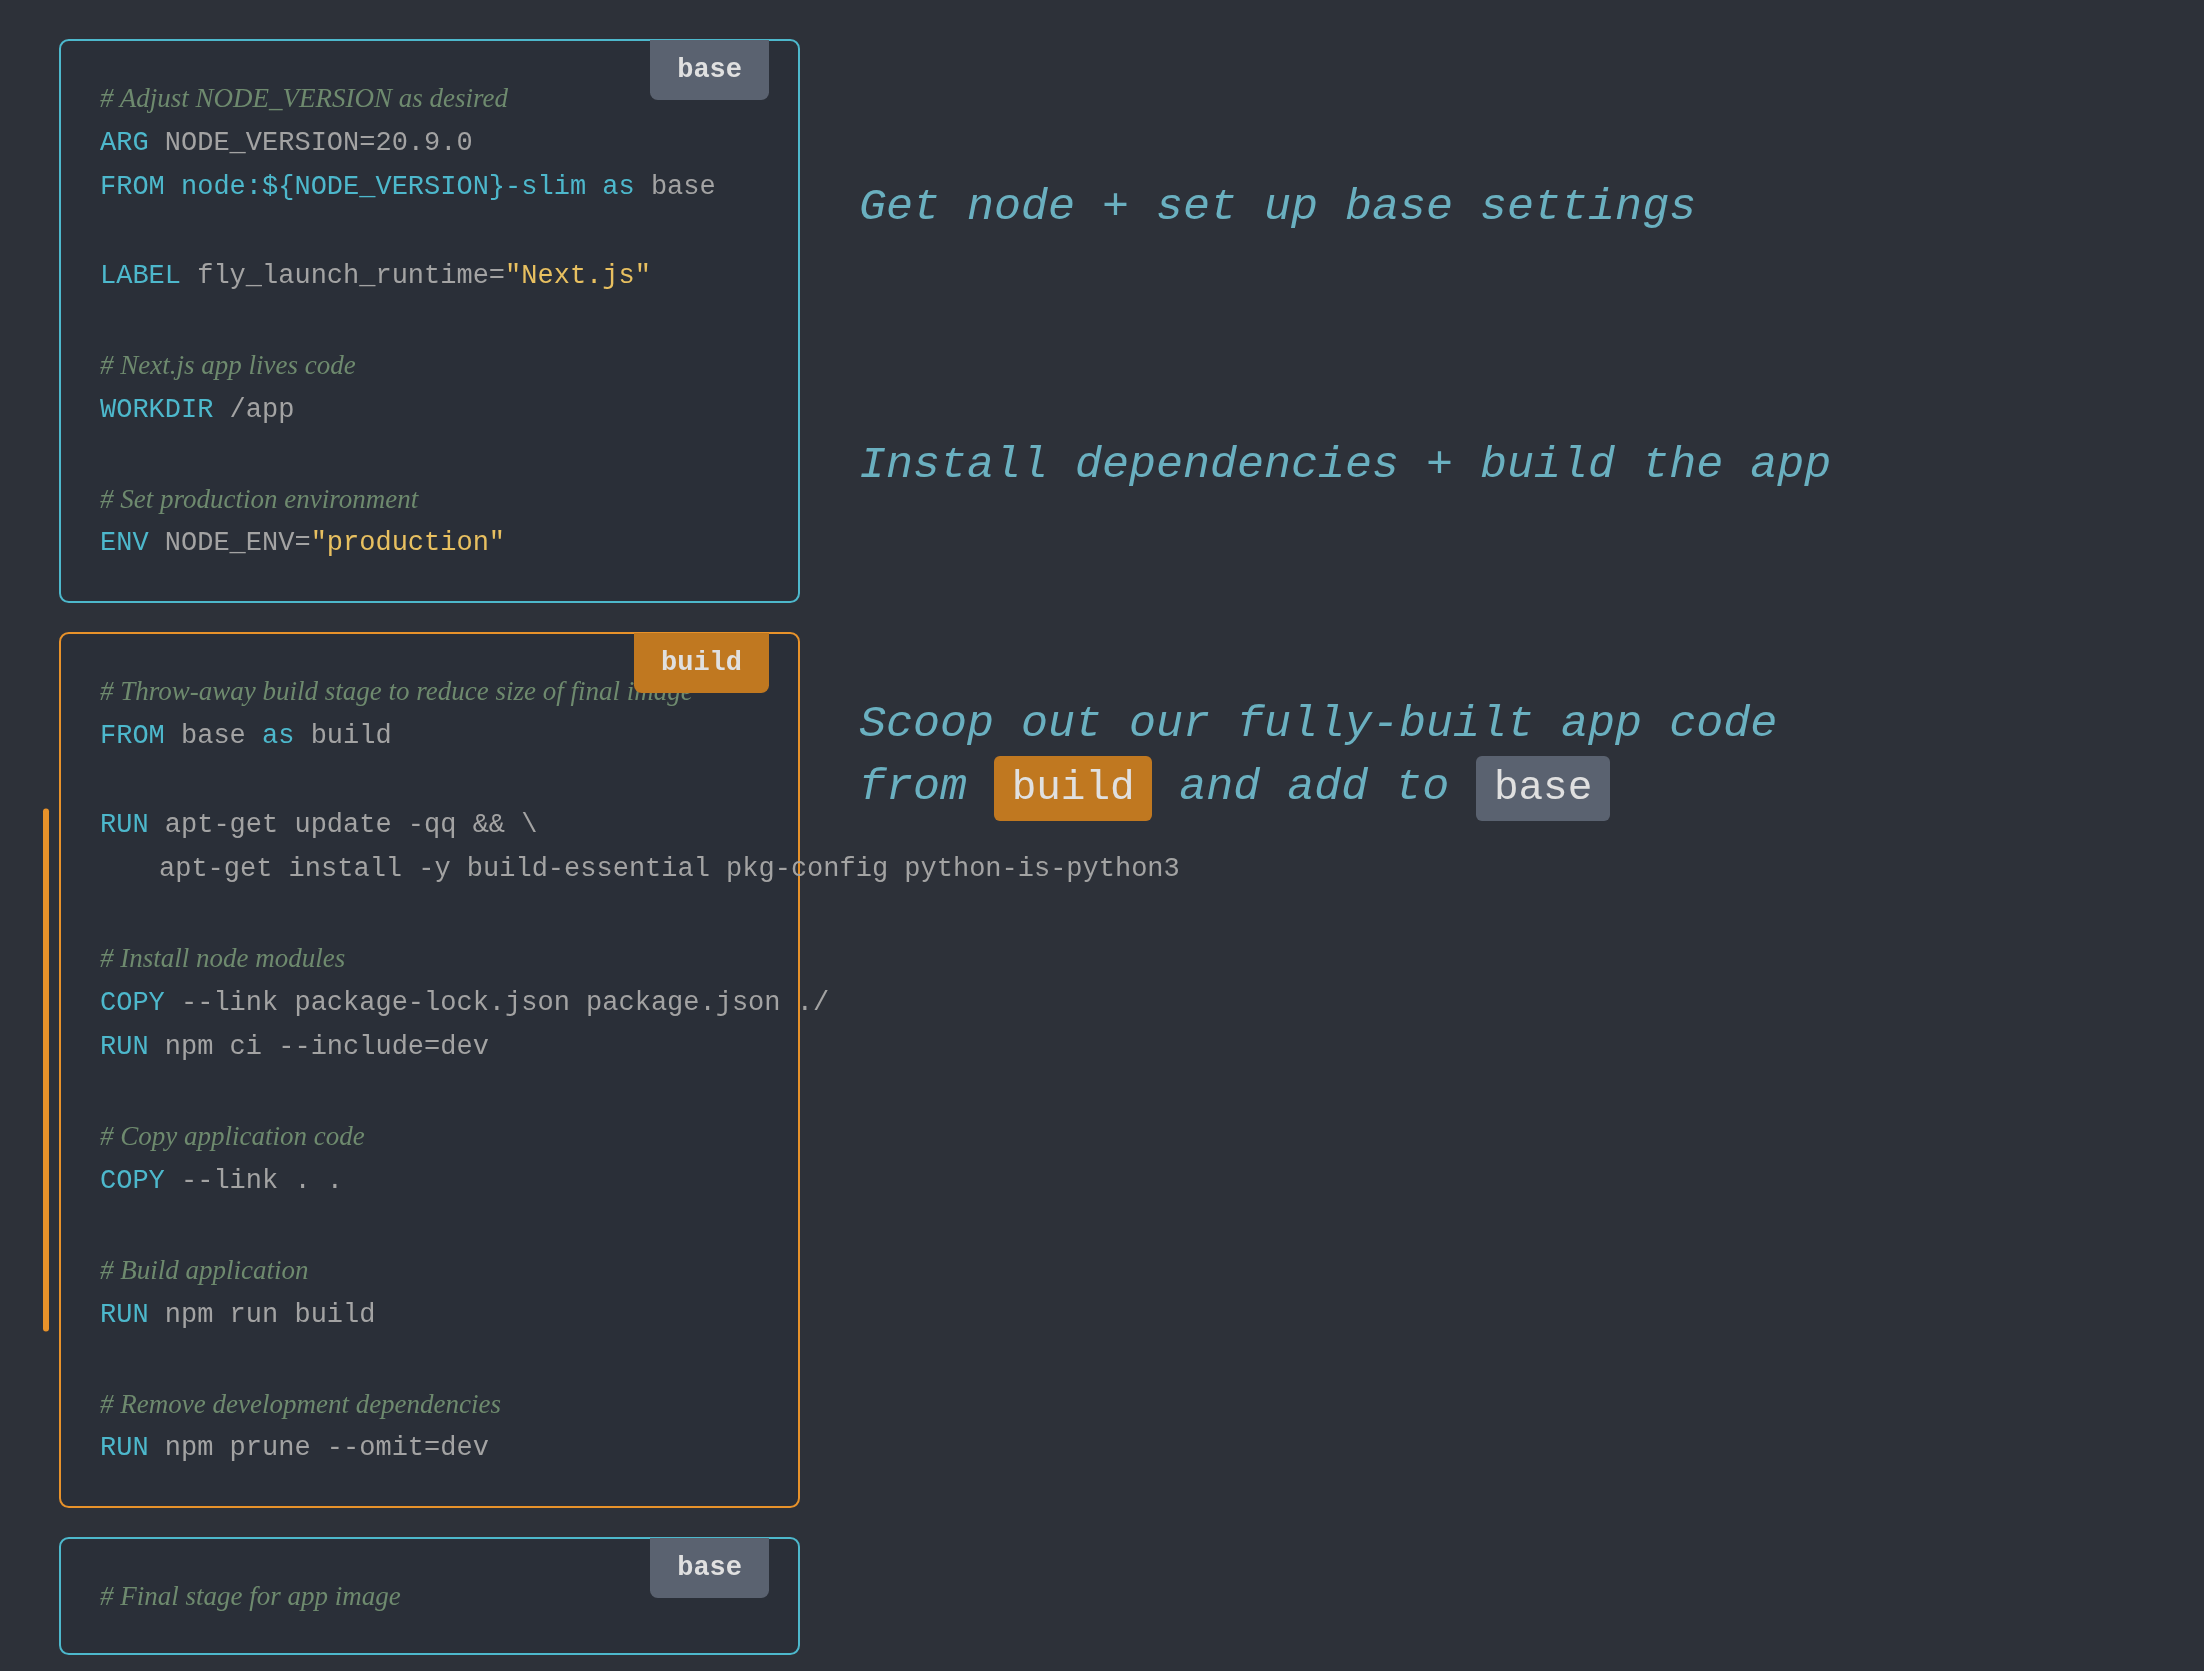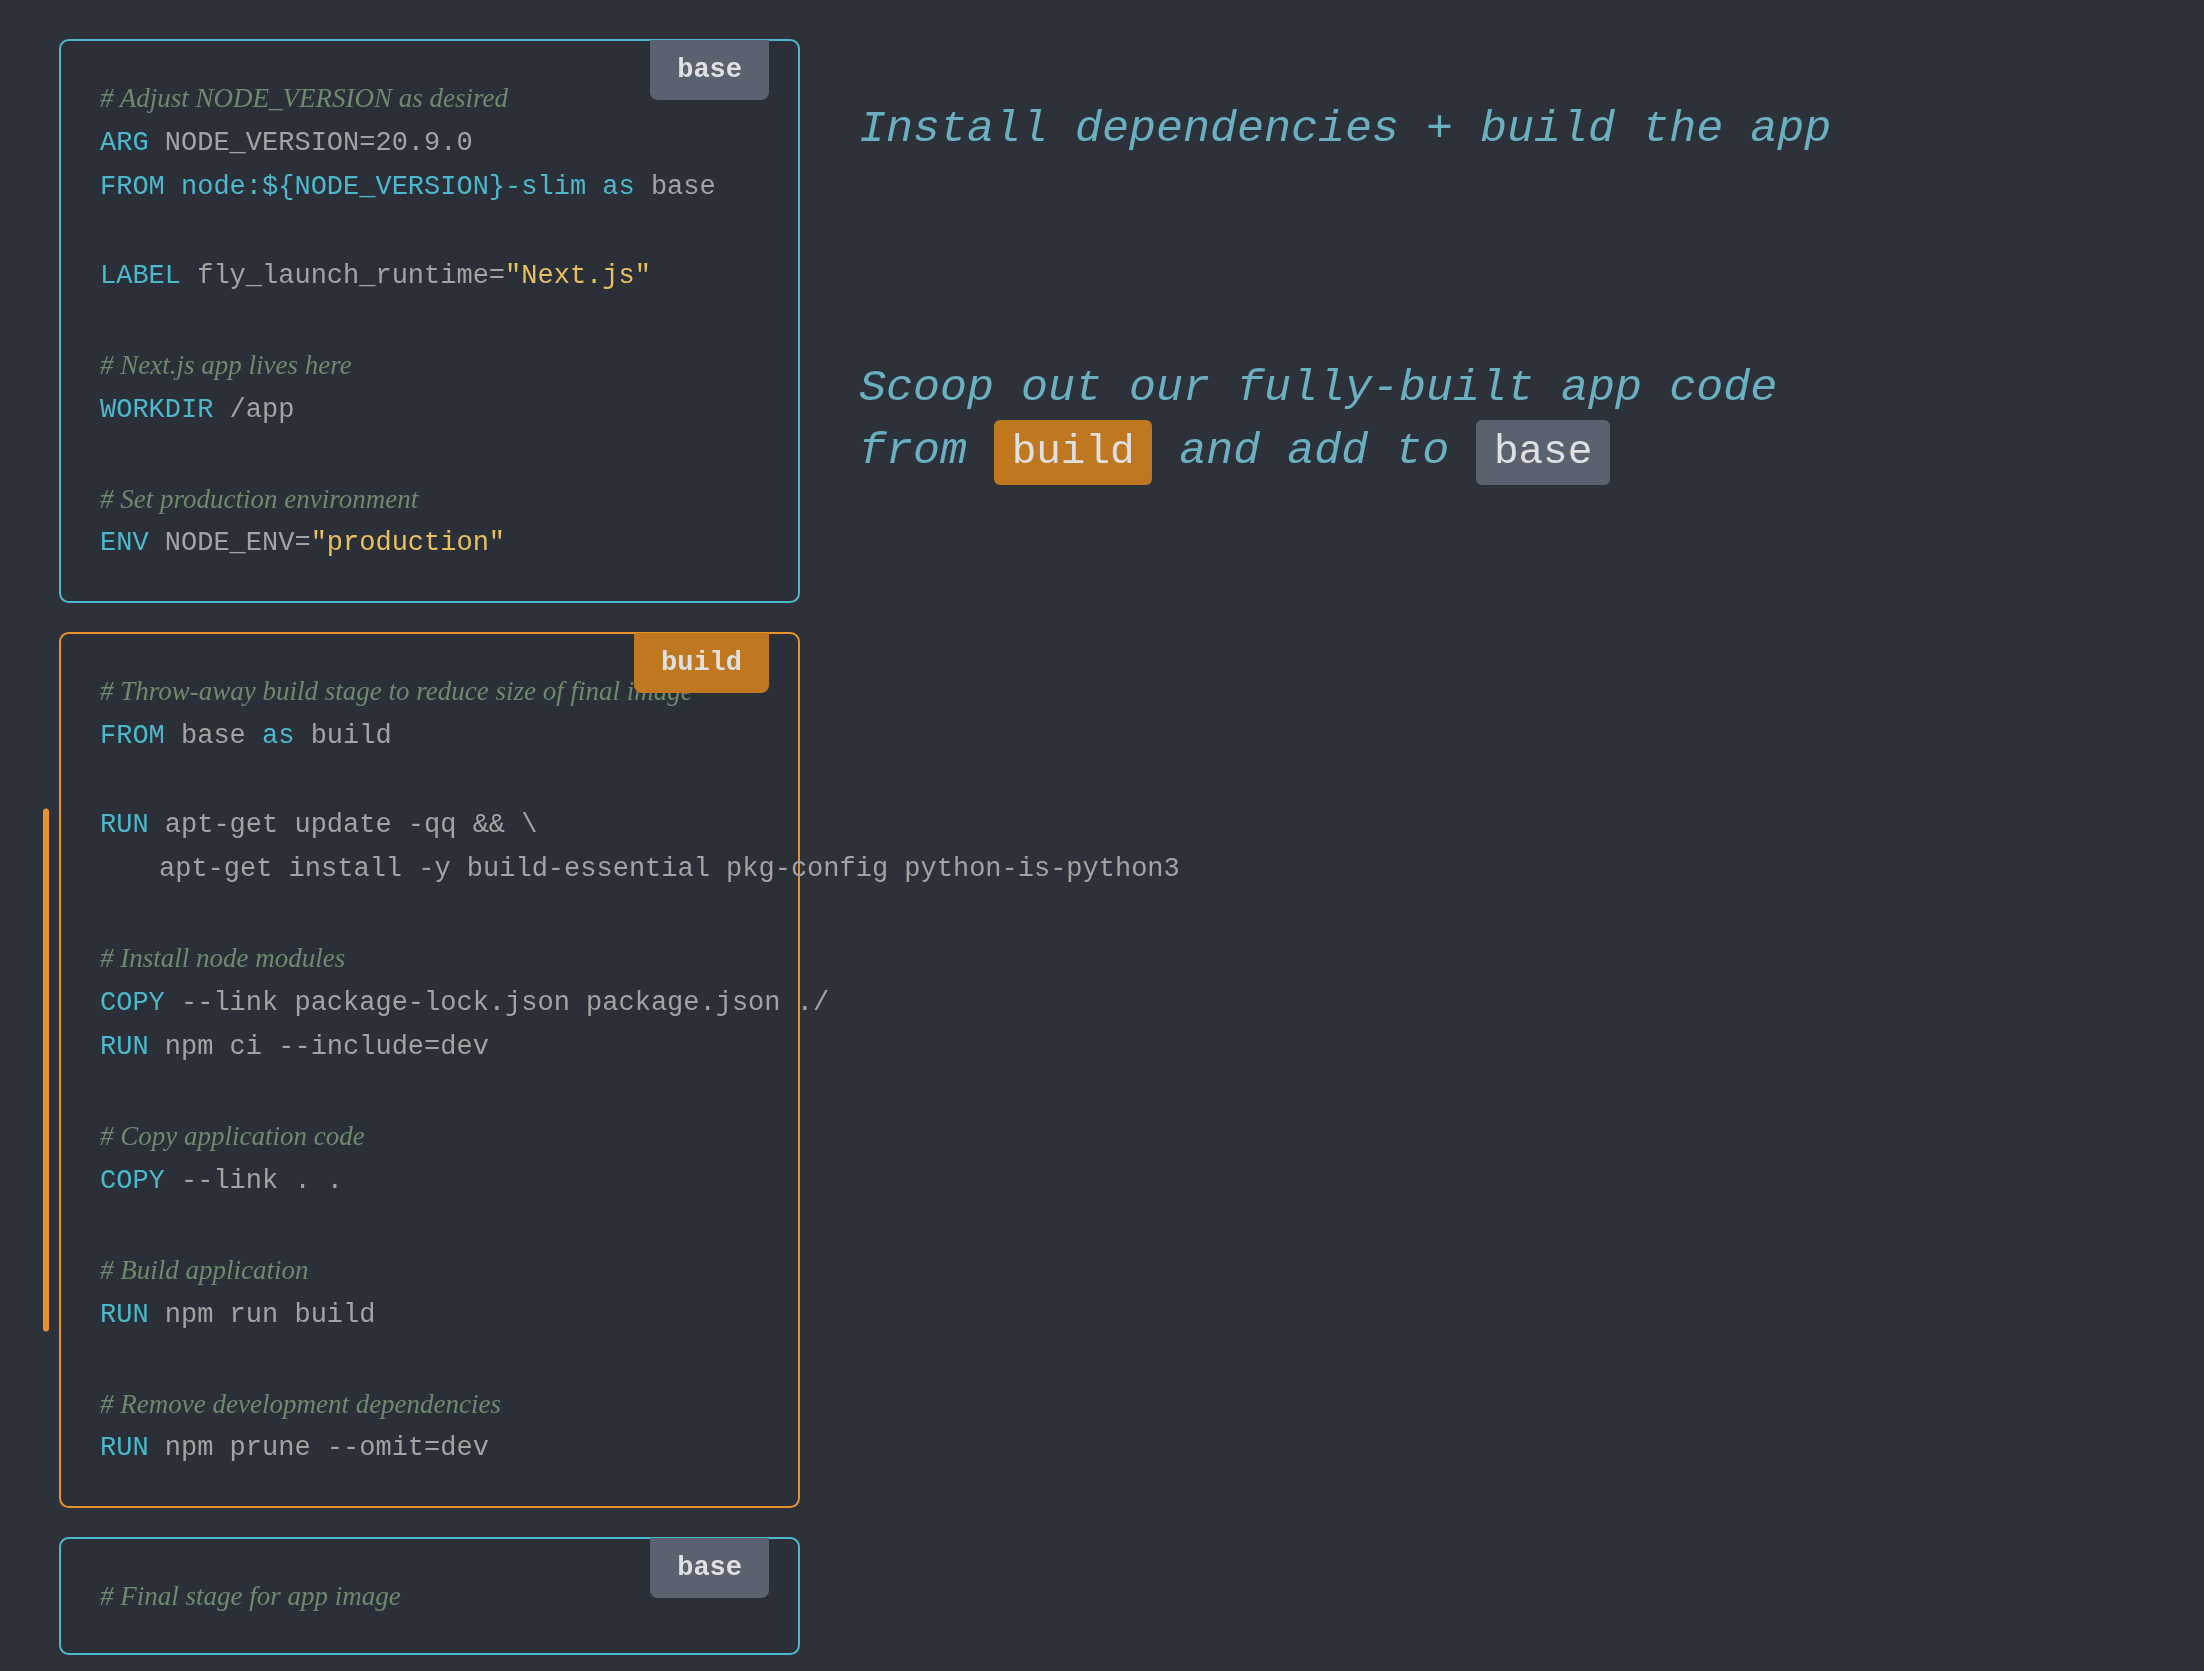--- a/index.html
+++ b/index.html
@@ -184,21 +184,21 @@
   <div class="code-column">
 
     <div class="code-block base-stage">
       <div class="stage-badge badge-base">base</div>
       <span class="code-line comment"># Adjust NODE_VERSION as desired</span>
       <span class="code-line"><span class="kw-blue">ARG</span><span class="plain"> NODE_VERSION=20.9.0</span></span>
       <span class="code-line"><span class="kw-blue">FROM</span><span class="plain"> </span><span class="kw-green">node:${NODE_VERSION}-slim</span><span class="plain"> </span><span class="kw-blue">as</span><span class="plain"> base</span></span>
       <span class="code-line">&nbsp;</span>
       <span class="code-line"><span class="kw-blue">LABEL</span><span class="plain"> fly_launch_runtime=</span><span class="str-yellow">"Next.js"</span></span>
       <span class="code-line">&nbsp;</span>
-      <span class="code-line comment"># Next.js app lives here</span>
+      <span class="code-line comment"># Next.js app lives code</span>
       <span class="code-line"><span class="kw-blue">WORKDIR</span><span class="plain"> /app</span></span>
       <span class="code-line">&nbsp;</span>
       <span class="code-line comment"># Set production environment</span>
       <span class="code-line"><span class="kw-blue">ENV</span><span class="plain"> NODE_ENV=</span><span class="str-yellow">"production"</span></span>
     </div>
 
     <div class="code-block build-stage" style="position:relative;">
       <div class="build-marker"></div>
       <div class="stage-badge badge-build">build</div>
       <span class="code-line comment"># Throw-away build stage to reduce size of final image</span>
@@ -224,20 +224,23 @@
     <div class="code-block final-stage">
       <div class="stage-badge badge-base">base</div>
       <span class="code-line comment"># Final stage for app image</span>
 
     </div>
 
   </div>
 
   <div class="description-column">
 
+    <div class="desc-section desc-1">
+      <span class="desc-text">Get node + set up  base settings</span>
+    </div>
 
     <div class="desc-section desc-2">
       <span class="desc-text">Install dependencies + build the app</span>
     </div>
 
     <div class="desc-section desc-3">
       <span class="desc-text">Scoop out our fully-built app code<br>from <span class="inline-badge inline-badge-orange">build</span> and add to <span class="inline-badge inline-badge-gray">base</span></span>
     </div>
 
   </div>

